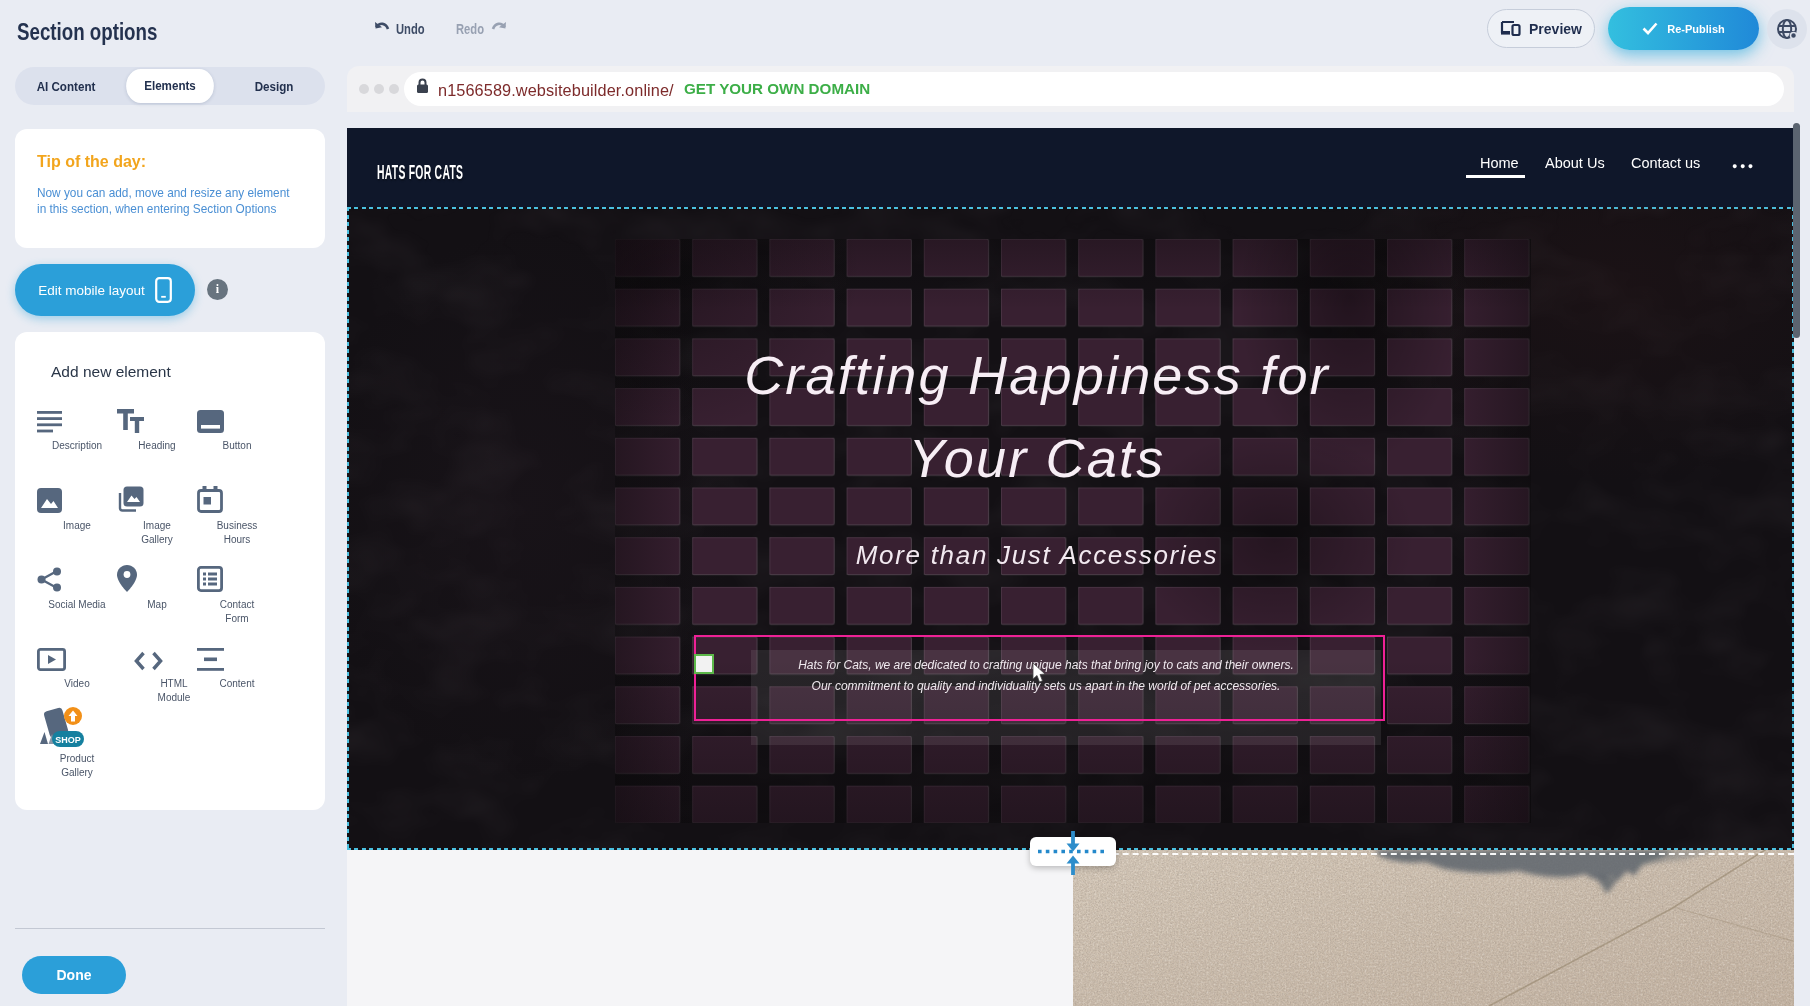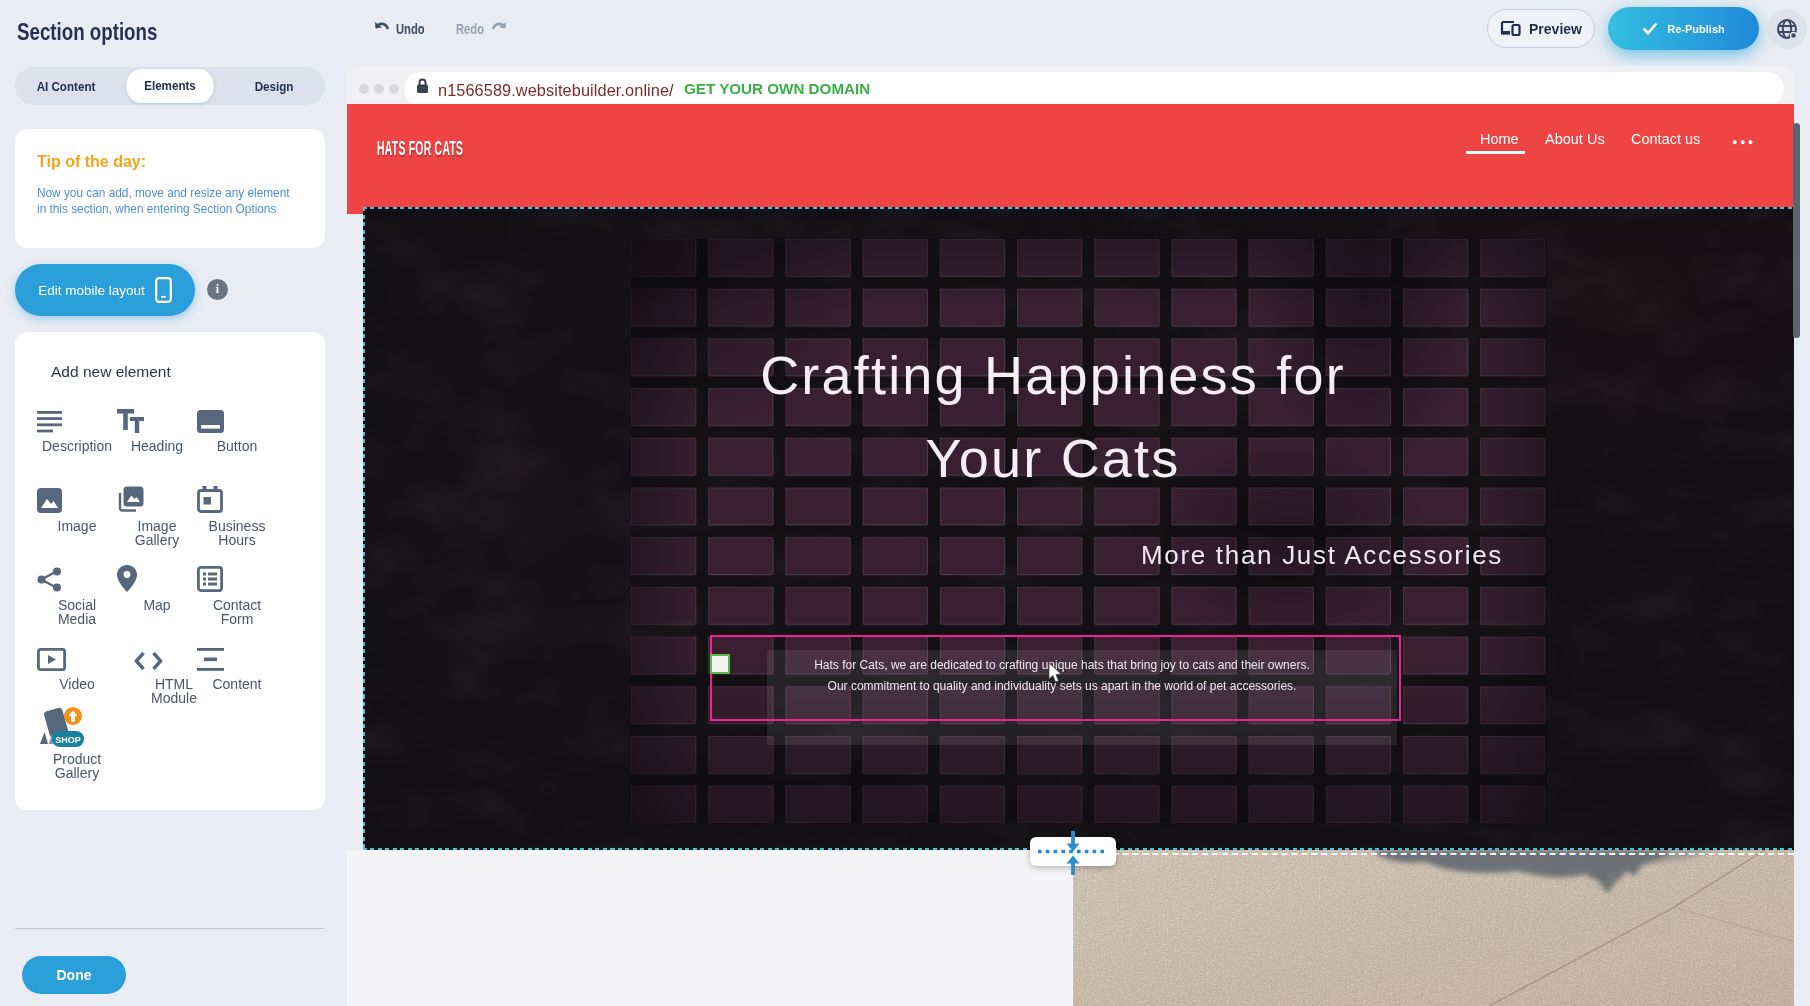--- a/index.html
+++ b/index.html
@@ -21,42 +21,42 @@
 .tab.active { background:#fff; border-radius:19px; height:34px; line-height:34px; margin:0 2px; box-shadow:0 1px 4px rgba(40,60,100,0.18); }
 .tipcard { left:15px; top:129px; width:310px; height:119px; background:#fff; border-radius:12px; }
 .tiptitle { left:37px; top:153px; font-size:16px; font-weight:bold; color:#f2a51d; }
 .tipbody { left:37px; top:185px; font-size:13px; line-height:16px; color:#4a8fd4; transform:scaleX(0.91); transform-origin:left top; white-space:nowrap; }
 .btn-mobile { left:15px; top:264px; width:180px; height:52px; border-radius:26px; background:#2b9fd9; color:#fff; font-size:13.5px; font-weight:normal; display:flex; align-items:center; justify-content:center; gap:10px; box-shadow:0 3px 10px rgba(43,159,217,0.4); }
 .info-i { left:207px; top:279px; width:21px; height:21px; border-radius:50%; background:#68747f; color:#fff; font-size:12px; font-weight:bold; text-align:center; line-height:21px; font-family:"Liberation Serif",serif; }
 .elcard { left:15px; top:332px; width:310px; height:478px; background:#fff; border-radius:12px; }
 .eltitle { left:51px; top:363px; font-size:15.5px; color:#2a3648; }
 .el { position:absolute; width:80px; text-align:center; }
 .el .ic { height:28px; display:flex; align-items:flex-end; }
-.el .lb { margin-top:6px; font-size:14px; line-height:14px; color:#4a5568; }
+.el .lb { margin-top:6px; font-size:10px; line-height:14px; color:#4a5568; }
 .sep { left:15px; top:928px; width:310px; height:1px; background:#c3c8d3; }
 .btn-done { left:22px; top:956px; width:104px; height:38px; border-radius:19px; background:#2b9fd9; color:#fff; font-size:14px; font-weight:bold; text-align:center; line-height:38px; }
 
 
 .canvas { left:347px; top:66px; width:1447px; height:940px; border-radius:12px 12px 0 0; overflow:hidden; }
 .chrome { position:absolute; left:0; top:0; width:1447px; height:46px; background:#f1f1f3; }
 .dot { position:absolute; top:36px; width:10px; height:10px; border-radius:50%; background:#d8d8db; }
 .pill { position:absolute; left:57px; top:72px; width:1380px; height:34px; background:#fff; border-radius:17px; }
 .url { position:absolute; left:91px; top:15px; font-size:16.3px; letter-spacing:0.1px; color:#7d2b2b; }
 .domain { position:absolute; left:337px; top:14px; font-size:15.2px; font-weight:bold; color:#3cae47; }
-.redhdr { position:absolute; left:0; top:38px; width:1447px; height:110px; background:#ef4444; }
+.redhdr { position:absolute; left:0; top:62px; width:1447px; height:110px; background:#0f172a; }
 .logo { position:absolute; left:30px; top:33px; font-size:20px; font-weight:bold; color:#fff; letter-spacing:0.5px; transform:scaleX(0.52); transform-origin:left center; text-shadow:1px 2px 2px rgba(0,0,0,0.25); white-space:nowrap; }
 .nav { position:absolute; top:27px; font-size:14.5px; color:#fff; }
 .nav-underline { position:absolute; left:1119px; top:47px; width:59px; height:3px; background:#fff; }
 
-.dark { position:absolute; left:16px; top:141px; width:1447px; height:643px; background:#131014; }
+.dark { position:absolute; left:0; top:141px; width:1447px; height:643px; background:#131014;font-style:italic; }
 .dashH { position:absolute; left:0; width:1447px; height:2px; background:repeating-linear-gradient(90deg,#4ac0e0 0 4px,transparent 4px 7.5px); }
 .dashV { position:absolute; top:0; width:2px; height:643px; background:repeating-linear-gradient(180deg,#4ac0e0 0 4px,transparent 4px 7.5px); }
 .grid { position:absolute; left:268px; top:32px; width:916px; height:584px; }
 .h1 { position:absolute; left:240px; top:127px; width:900px; text-align:center; color:#f7eef5; font-size:54px; line-height:83px; font-weight:normal; letter-spacing:2.2px; }
-.h2 { position:absolute; left:240px; top:333px; width:900px; text-align:right; color:#f2e9f0; font-size:26px; letter-spacing:1.7px; }
+.h2 { position:absolute; left:240px; top:333px; width:900px; text-align:center; color:#f2e9f0; font-size:26px; letter-spacing:1.7px; }
 .hl-overlay { position:absolute; left:404px; top:443px; width:630px; height:95px; background:rgba(255,255,255,0.085); }
 .pinkbox { position:absolute; left:347px; top:428px; width:691px; height:86px; border:2px solid #ee2196; }
 .ptext { position:absolute; left:249px; top:448px; width:900px; text-align:center; color:#efe9ee; font-size:12px; line-height:21.3px; }
 .greensq { position:absolute; left:347px; top:447px; width:20px; height:20px; background:#f2f2f2; border:2.5px solid #5cb849; }
 
 .bottom-left { position:absolute; left:0; top:784px; width:726px; height:156px; background:#f5f5f7; }
 .pavement { position:absolute; left:726px; top:784px; width:721px; height:156px; background:#c9baa9; }
 .handle { position:absolute; left:683px; top:771px; width:86px; height:29px; background:#fff; border-radius:6px; box-shadow:0 2px 6px rgba(0,0,0,0.25); }
 
 .scrollthumb { left:1793px; top:123px; width:7px; height:215px; border-radius:4px; background:#5b6470; }

